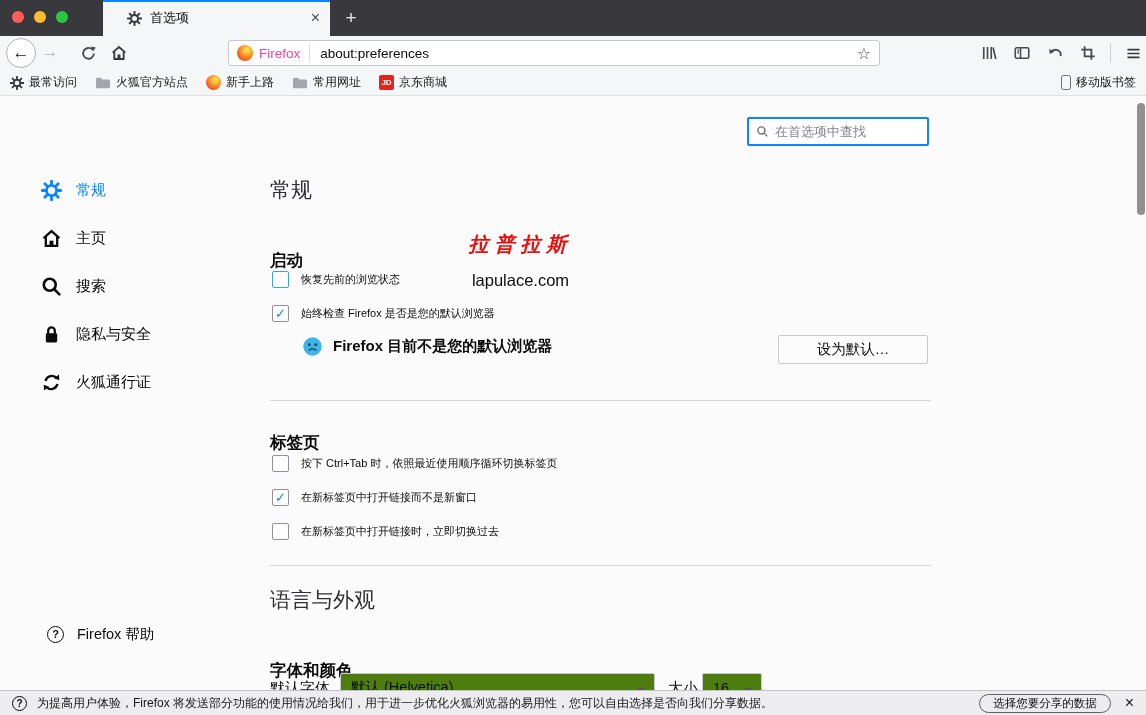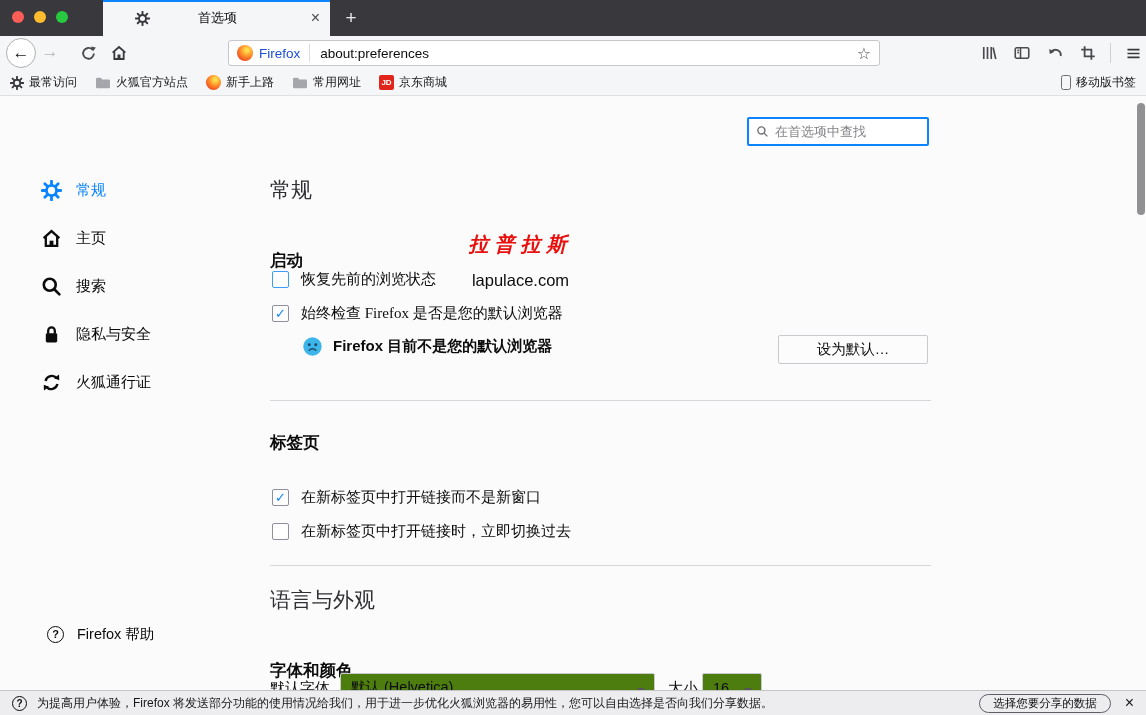--- a/index.html
+++ b/index.html
@@ -5,34 +5,34 @@
   * { margin:0; padding:0; box-sizing:border-box; }
   html,body { width:1146px; height:715px; background:#fff; font-family:"Liberation Sans","DejaVu Sans",sans-serif; }
   .window { position:relative; width:1146px; height:715px; overflow:hidden; background:#fbfbfc; }
 
   
   .tabbar { position:absolute; top:0; left:0; width:100%; height:36px; background:#38383d; }
   .traffic { position:absolute; top:11px; width:12px; height:12px; border-radius:50%; }
   .t-red { left:12px; background:#ff5f57; }
   .t-yellow { left:34px; background:#febc2e; }
   .t-green { left:56px; background:#28c840; }
-  .tab { position:absolute; left:103px; top:0; width:227px; height:36px; background:#f5f6f7; display:flex; align-items:center; padding:0 10px 0 32px;gap:40px; }
+  .tab { position:absolute; left:103px; top:0; width:227px; height:36px; background:#f5f6f7; display:flex; align-items:center; padding:0 10px 0 24px; }
   .tab-stripe { position:absolute; left:0; top:0; width:100%; height:2px; background:#0a84ff; }
   .tab-title { font-size:13px; color:#0c0c0d; margin-left:8px; flex:1; }
   .tab-close { color:#4a4a4f; font-size:16px; line-height:16px; cursor:default; }
   .newtab-btn { position:absolute; left:338px; top:6px; width:26px; height:24px; color:#e6e6e8; font-size:19px; text-align:center; line-height:24px; }
 
   
   .navbar { position:absolute; top:36px; left:0; width:100%; height:34px; background:#f5f6f7; }
   .nav-back { position:absolute; left:6px; top:2px; width:30px; height:30px; border:1px solid #b1b1b3; border-radius:50%; background:#fff; color:#18181a; font-size:17px; display:flex; align-items:center; justify-content:center; }
   .nav-fwd { position:absolute; left:40px; top:6px; font-size:17px; color:#b4b4b7; width:20px; text-align:center; }
   .nav-icon { position:absolute; top:6px; width:22px; height:22px; color:#4a4a4f; display:flex; align-items:center; justify-content:center; }
   .urlbar { position:absolute; left:228px; top:4px; width:652px; height:26px; background:#fff; border:1px solid #c7c7cb; border-radius:3px; display:flex; align-items:center; padding:0 8px; }
   .ff-logo { width:16px; height:16px; border-radius:50%; background:radial-gradient(circle at 62% 32%, #ffe14d 8%, #ff9a2e 38%, #f4581f 70%, #cf3a5e 100%); flex:none; }
-  .url-brand { color:#1d4ed8; font-size:13.5px; margin:0 9px 0 6px; }
+  .url-brand { color:#ec4899; font-size:13.5px; margin:0 9px 0 6px; }
   .url-sep { width:1px; height:18px; background:#dcdcde; margin-right:10px; }
   .url-text { font-size:13.5px; color:#0c0c0d; flex:1; }
   .url-star { font-size:16px; color:#55555a; }
   .nav-right { position:absolute; left:978px; top:6px; display:flex; align-items:center; gap:11px; color:#4a4a4f; }
   .nav-right .ni { width:22px; height:22px; display:flex; align-items:center; justify-content:center; }
   .nav-vsep { width:1px; height:20px; background:#d0d0d3; }
 
   
   .bookbar { position:absolute; top:70px; left:0; width:100%; height:26px; background:#f5f6f7; border-bottom:1px solid #e0e0e2; display:flex; align-items:center; padding:0 10px; gap:18px; }
   .bm { display:flex; align-items:center; gap:5px; font-size:12px; color:#18181a; }
@@ -58,21 +58,21 @@
   .divider { position:absolute; left:270px; width:661px; height:1px; background:#d7d7db; }
 
   .wm { position:absolute; left:438px; top:117px; width:165px; text-align:center; }
   .wm-cn { font-family:"DejaVu Serif",serif; font-style:italic; font-weight:bold; font-size:20px; color:#e8100c; letter-spacing:6px; white-space:nowrap;margin-top:18px; }
   .wm-en { font-size:16.5px; color:#0c0c0d; margin-top:13px; }
 
   .chk-row { position:absolute; display:flex; align-items:center; gap:12px; height:20px; }
   .chk { width:17px; height:17px; background:#fff; border:1px solid #8f8f9d; border-radius:2px; flex:none; display:flex; align-items:center; justify-content:center; }
   .chk.focus { border:1.5px solid #3f9dfa; }
   .chk .mark { color:#0a84ff; font-size:13px; font-weight:bold; line-height:13px; }
-  .chk-label { font-size:15px; color:#0c0c0d;font-family:Liberation Serif, serif; }
+  .chk-label { font-size:11px; color:#0c0c0d; }
 
   .def-row { position:absolute; left:302px; top:240px; display:flex; align-items:center; gap:10px;justify-content:flex-end; }
   .def-text { font-size:15px; font-weight:bold; color:#0c0c0d; }
 
   .btn { position:absolute; height:29px; background:#fcfcfd; border:1px solid #c9c9ce; border-radius:2px; font-size:14.5px; color:#0c0c0d; display:flex; align-items:center; justify-content:center; font-family:inherit; }
 
   .font-row-label { position:absolute; font-size:15px; color:#0c0c0d; line-height:29px; }
   .select { position:absolute; height:29px; background:#4d7c0f; border:1px solid #c9c9ce; border-radius:2px; font-size:14.5px; color:#0c0c0d; display:flex; align-items:center; padding:0 10px; }
   .select .caret { position:absolute; right:9px; top:14px; width:0; height:0; border-left:4.5px solid transparent; border-right:4.5px solid transparent; border-top:5.5px solid #55555a; }
 
@@ -300,20 +300,24 @@
         </svg>
       </span>
       <span class="def-text">Firefox 目前不是您的默认浏览器</span>
     </div>
     <div class="btn" style="left:778px; top:239px; width:150px">设为默认…</div>
 
     <div class="divider" style="top:304px"></div>
 
     <div class="h2" style="left:270px; top:313px">标签页</div>
 
+    <div class="chk-row" style="left:272px; top:357px">
+      <span class="chk"></span>
+      <span class="chk-label">按下 Ctrl+Tab 时，依照最近使用顺序循环切换标签页</span>
+    </div>
     <div class="chk-row" style="left:272px; top:391px">
       <span class="chk">
           <span class="mark">✓</span>
         </span>
       <span class="chk-label">在新标签页中打开链接而不是新窗口</span>
     </div>
     <div class="chk-row" style="left:272px; top:425px">
       <span class="chk"></span>
       <span class="chk-label">在新标签页中打开链接时，立即切换过去</span>
     </div>

